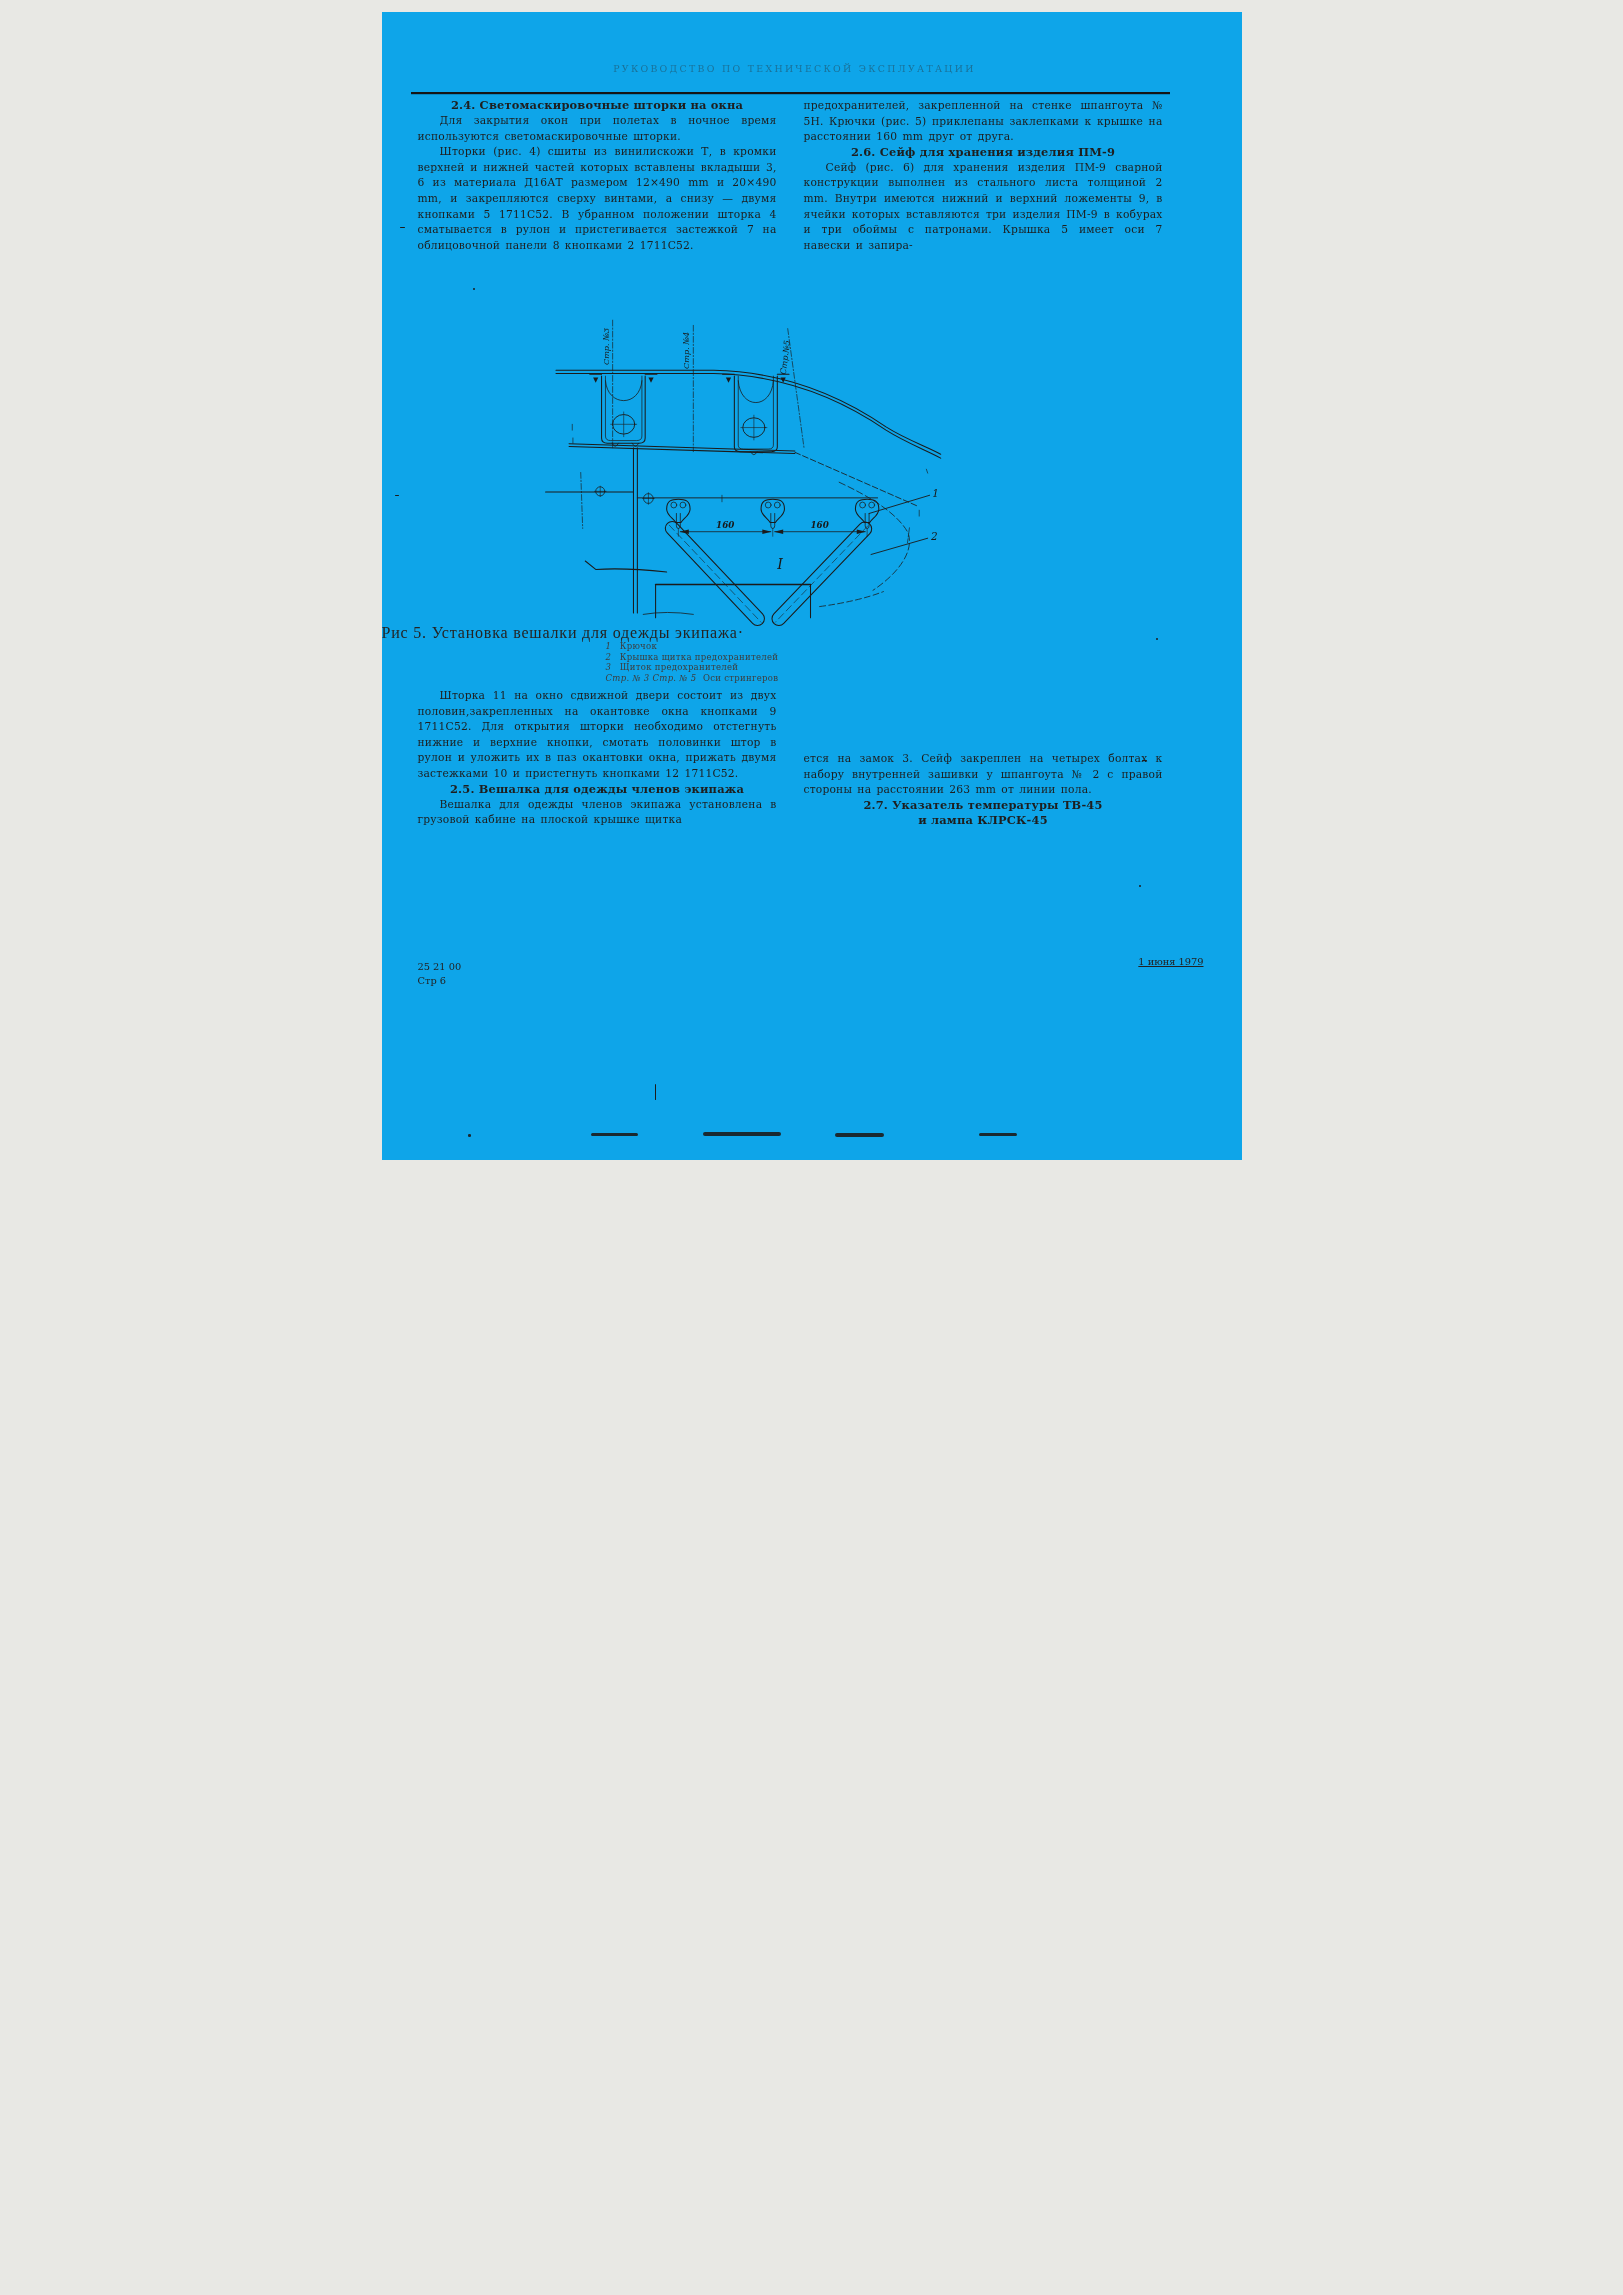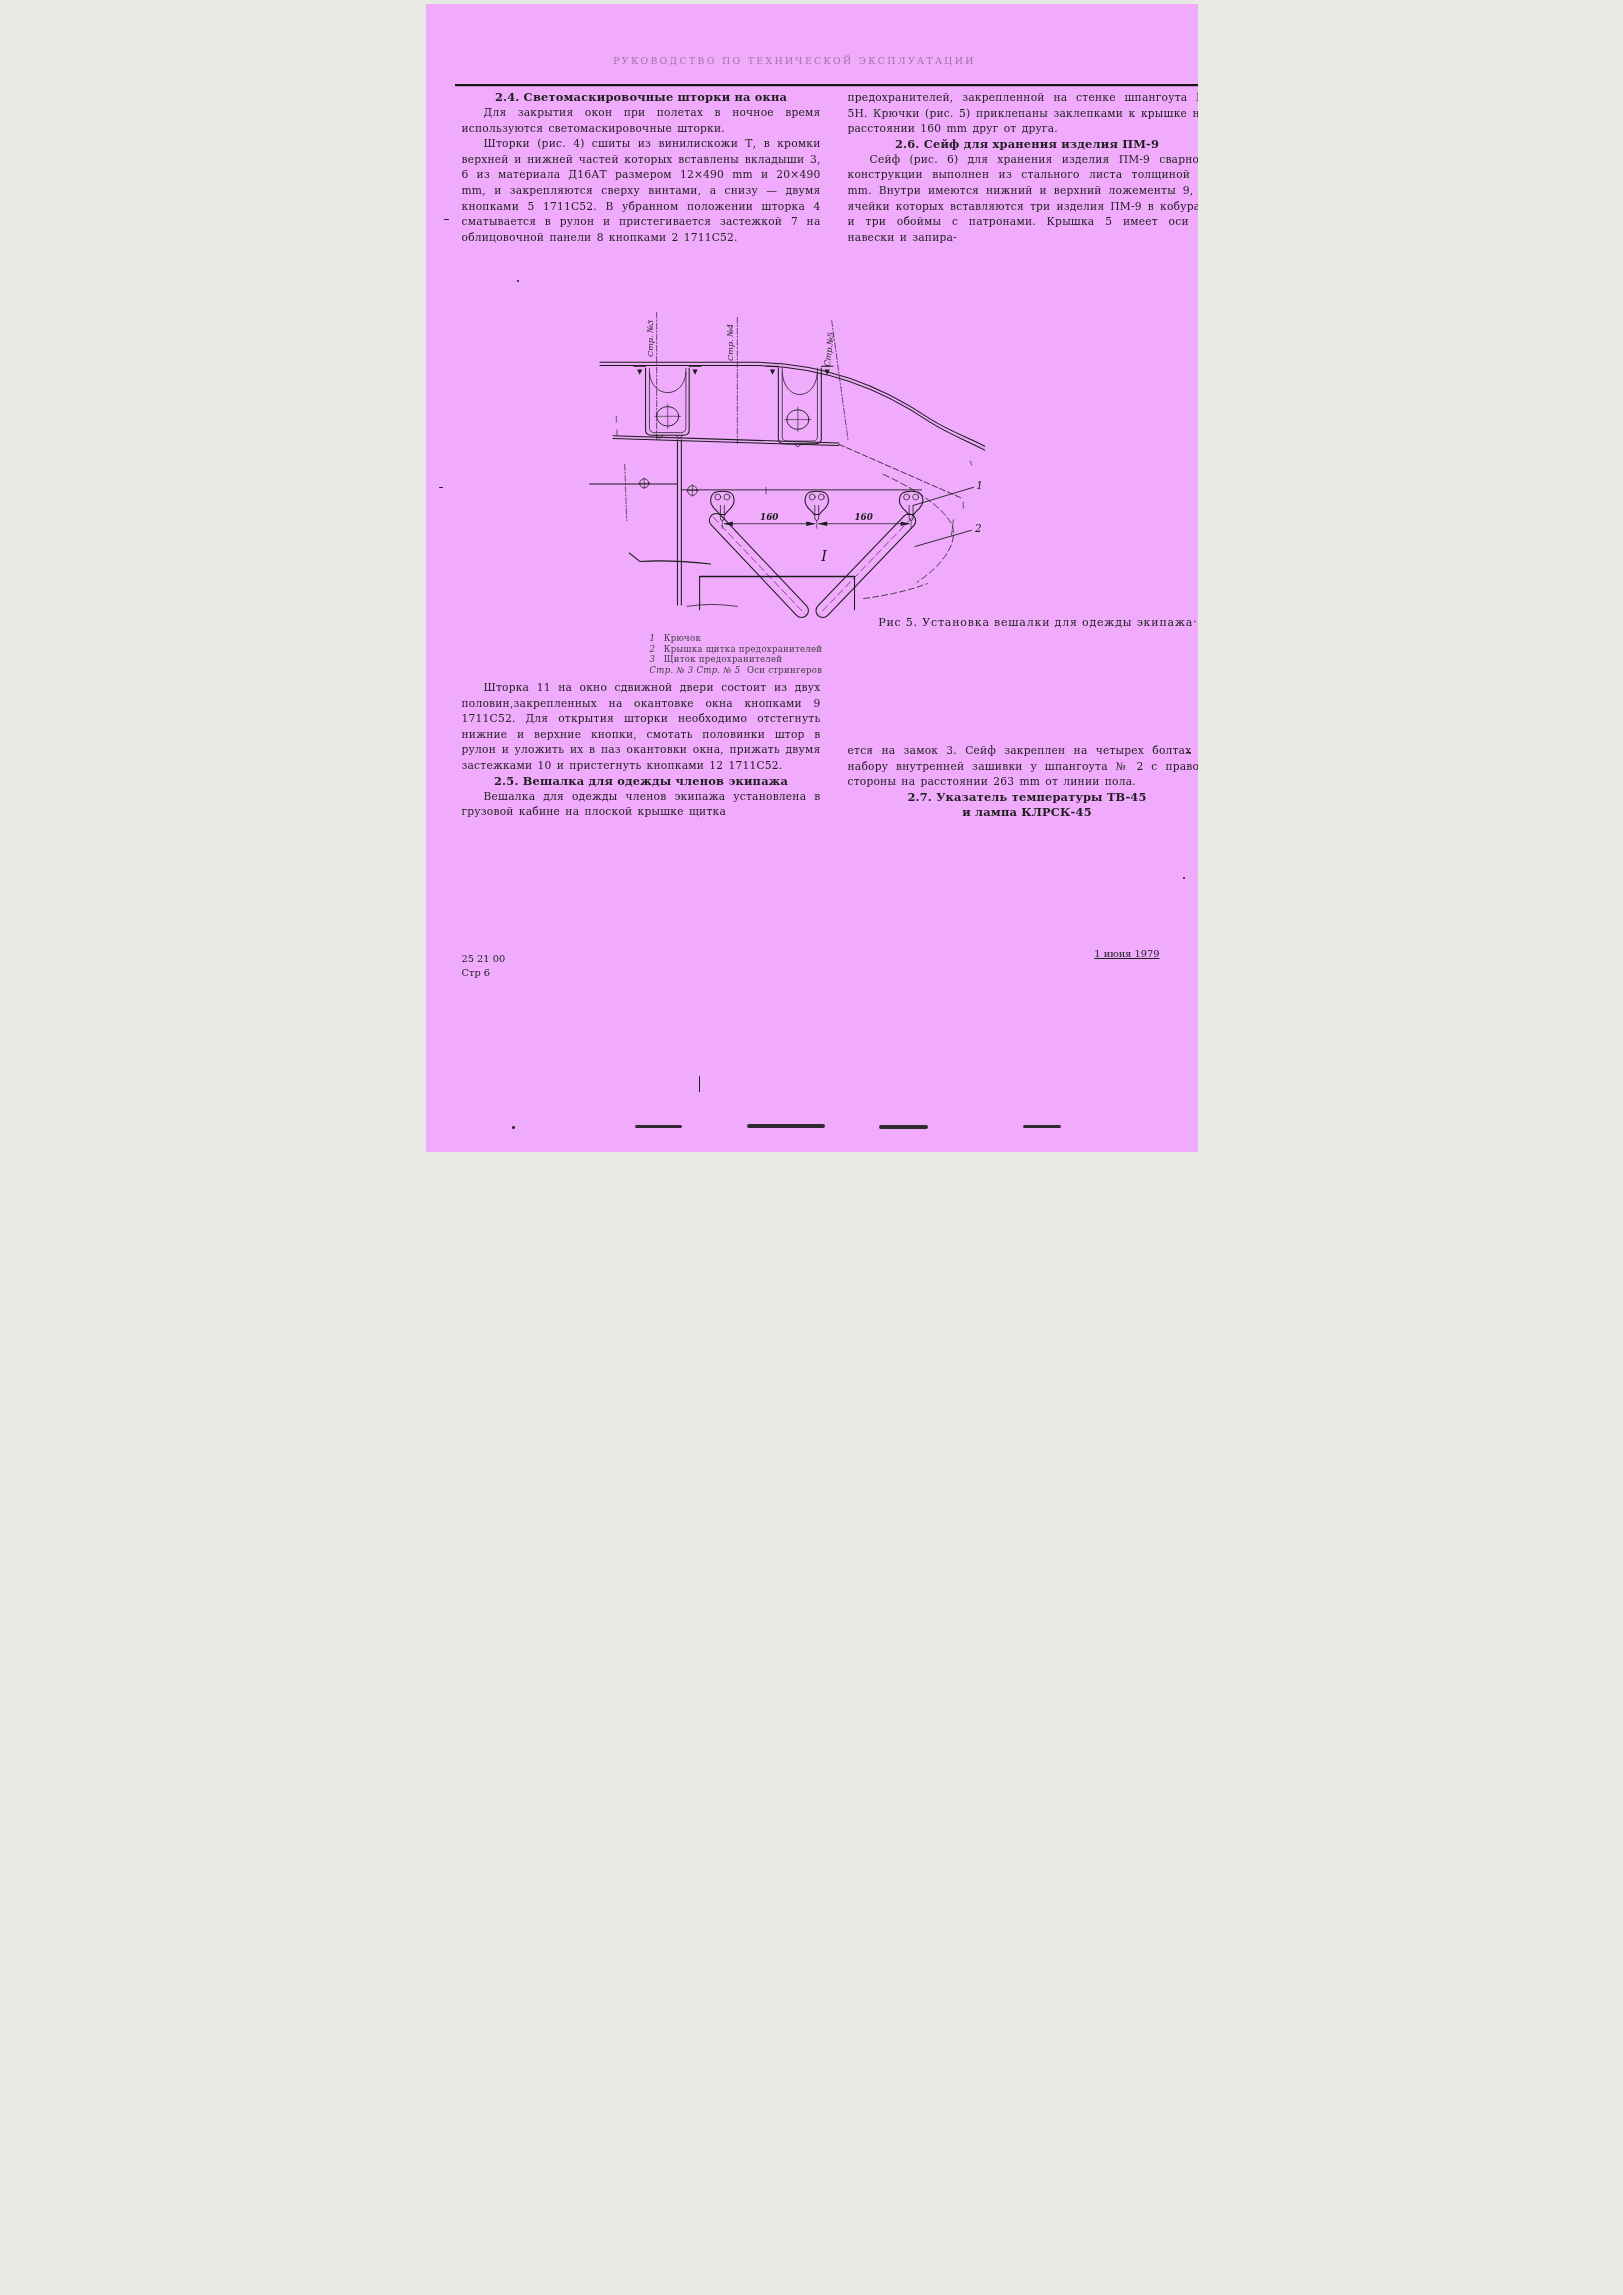--- a/index.html
+++ b/index.html
@@ -1,16 +1,16 @@
 <!DOCTYPE html>
 <html style="font-size:10.4px"><head>
 <meta charset="utf-8">
 <style>
   html,body{margin:0;padding:0;background:#e8e8e4;}
-  .page{position:relative;width:772px;height:1148px;margin:4px auto;background:#f0abfc;
+  .page{position:relative;width:860px;height:1148px;margin:12px auto;background:#0ea5e9;
         font-family:"DejaVu Serif", serif;color:#1e1e1e;overflow:hidden;}
   .running-head{position:absolute;top:51px;left:0;width:100%;text-align:center;
         transform:translateX(-17px);font-size:9.4px;letter-spacing:2.3px;color:#2a2a2a;
         opacity:.42;filter:blur(0.3px);white-space:nowrap;}
   .head-rule{position:absolute;top:80px;left:29px;width:759px;height:2px;background:#151515;
         box-shadow:0 0.7px 0 rgba(0,0,0,.25);}
   .cols{position:absolute;left:36px;width:745px;display:flex;gap:27px;align-items:flex-end;}
   .cols.top{top:86px;}
   .cols.bottom{top:676px;}
   .col{width:359px;}
@@ -19,22 +19,22 @@
   .col p.indent{text-indent:22px;}
   .col h3{margin:0;text-align:center;font-size:11.4px;line-height:15px;font-weight:bold;
         letter-spacing:0.2px;}
   .h-24{margin-top:4.6px;margin-bottom:13.7px;}
   .h-26{margin-top:17.6px;margin-bottom:11px;}
   .h-25{margin-top:15px;margin-bottom:12.4px;}
   .h-27{margin-top:25px;margin-bottom:0;}
   .h-27b{margin-top:0;margin-bottom:11px;}
   .faded{color:#474747;opacity:.88;}
   .figure-wrap{position:absolute;left:146px;top:301px;width:414px;height:317px;}
-  .fig-caption{position:absolute;top:612px;left:0;width:100%;text-align:right;
-        font-size:11px;letter-spacing:0.8px;color:#242424;}
+  .fig-caption{position:absolute;top:612px;left:0;width:100%;text-align:left;
+        font-size:16px;letter-spacing:0.8px;color:#242424;font-family:Liberation Serif, serif;}
   .legend{position:absolute;left:224px;top:629px;font-size:8.5px;color:#3d3d3d;
         letter-spacing:0.3px;line-height:10.7px;}
   .legend .row{white-space:nowrap;}
   .legend .num{display:inline-block;min-width:14.3px;font-style:italic;}
   .footer-left{position:absolute;left:36px;top:948px;font-size:9.8px;line-height:13.7px;color:#222;}
   .footer-date{position:absolute;right:38px;top:944px;font-size:9.8px;color:#222;text-decoration:underline;}
   .artifact{position:absolute;background:#1c1c1c;border-radius:1.3px;}
   .smudge{filter:blur(0.4px);opacity:.9;}
   svg text{font-family:"DejaVu Serif", serif;fill:#181818;}
   svg .lbl{font-style:italic;}

